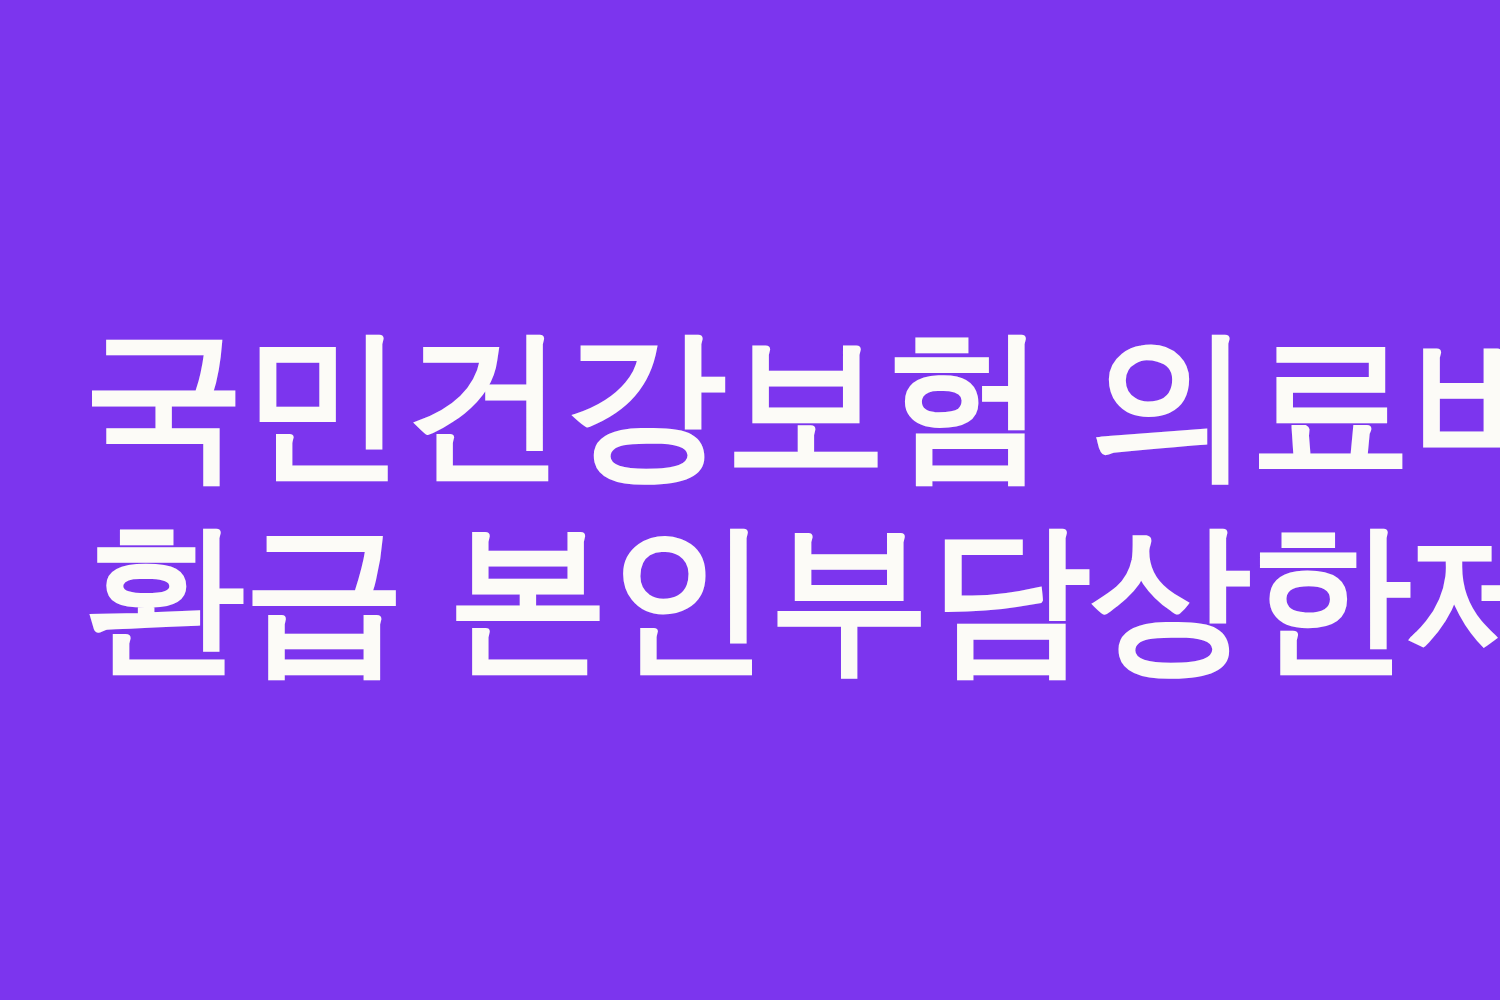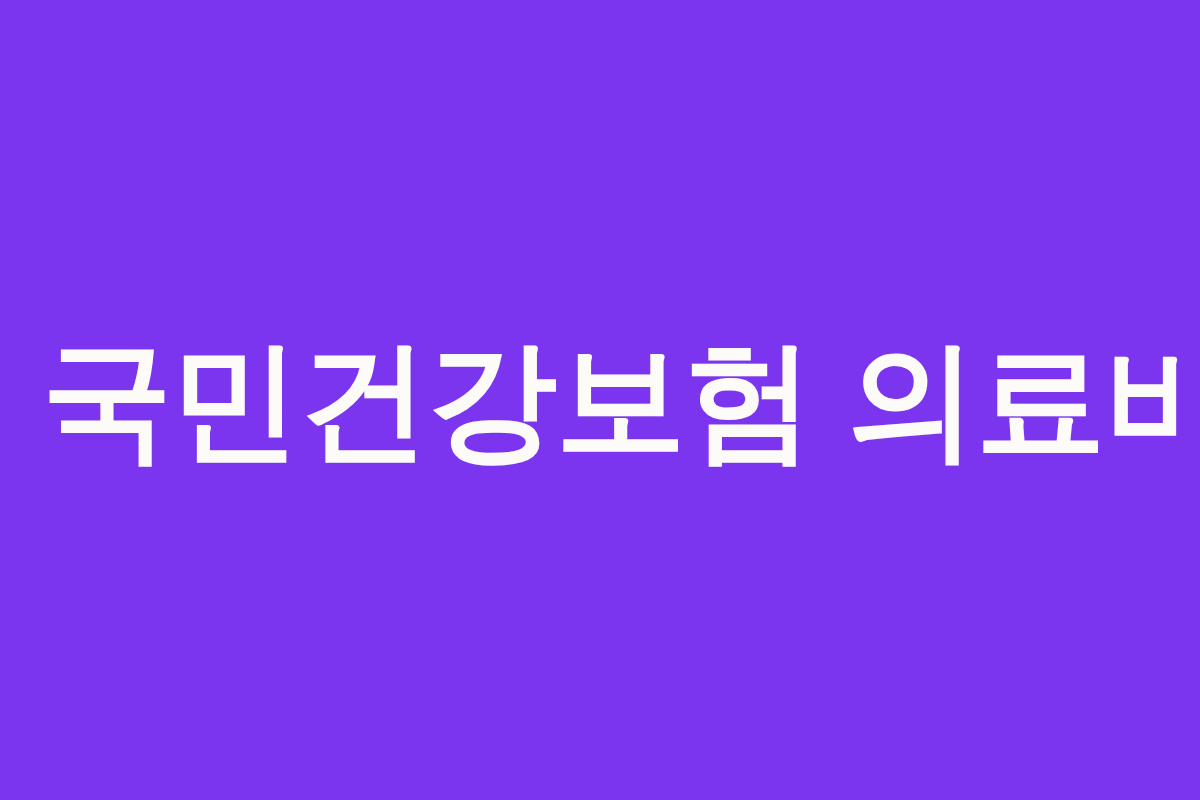--- a/index.html
+++ b/index.html
@@ -24,21 +24,21 @@
     display: flex;
     align-items: center;
     justify-content: center;
     background: #7C35EE;
     overflow: hidden;
   }
 
   
   .headline-block {
     width: 100%;
-    padding: 0 42px;
+    padding: 0 66px;
     box-sizing: border-box;
     text-align: center;
     user-select: none;
   }
 
   .headline-line {
     display: block;
     color: #FCFBF7;
     font-family: "Liberation Sans", "DejaVu Sans", sans-serif;
     font-weight: 700;
@@ -63,16 +63,17 @@
 </style>
 </head>
 <body>
 
 <div class="thumbnail-card" style="background: rgb(124, 53, 238);">
 
   <div class="headline-block">
 
     <span class="headline-line headline-line--one" style="color: rgb(252, 251, 247); transform: scaleX(1);">국민건강보험 의료비</span>
 
+    <span class="headline-line headline-line--two" style="color: rgb(252, 251, 247); transform: scaleX(1);">환급 본인부담상한제</span>
 
   </div>
 
 </div>
 
 </body></html>

